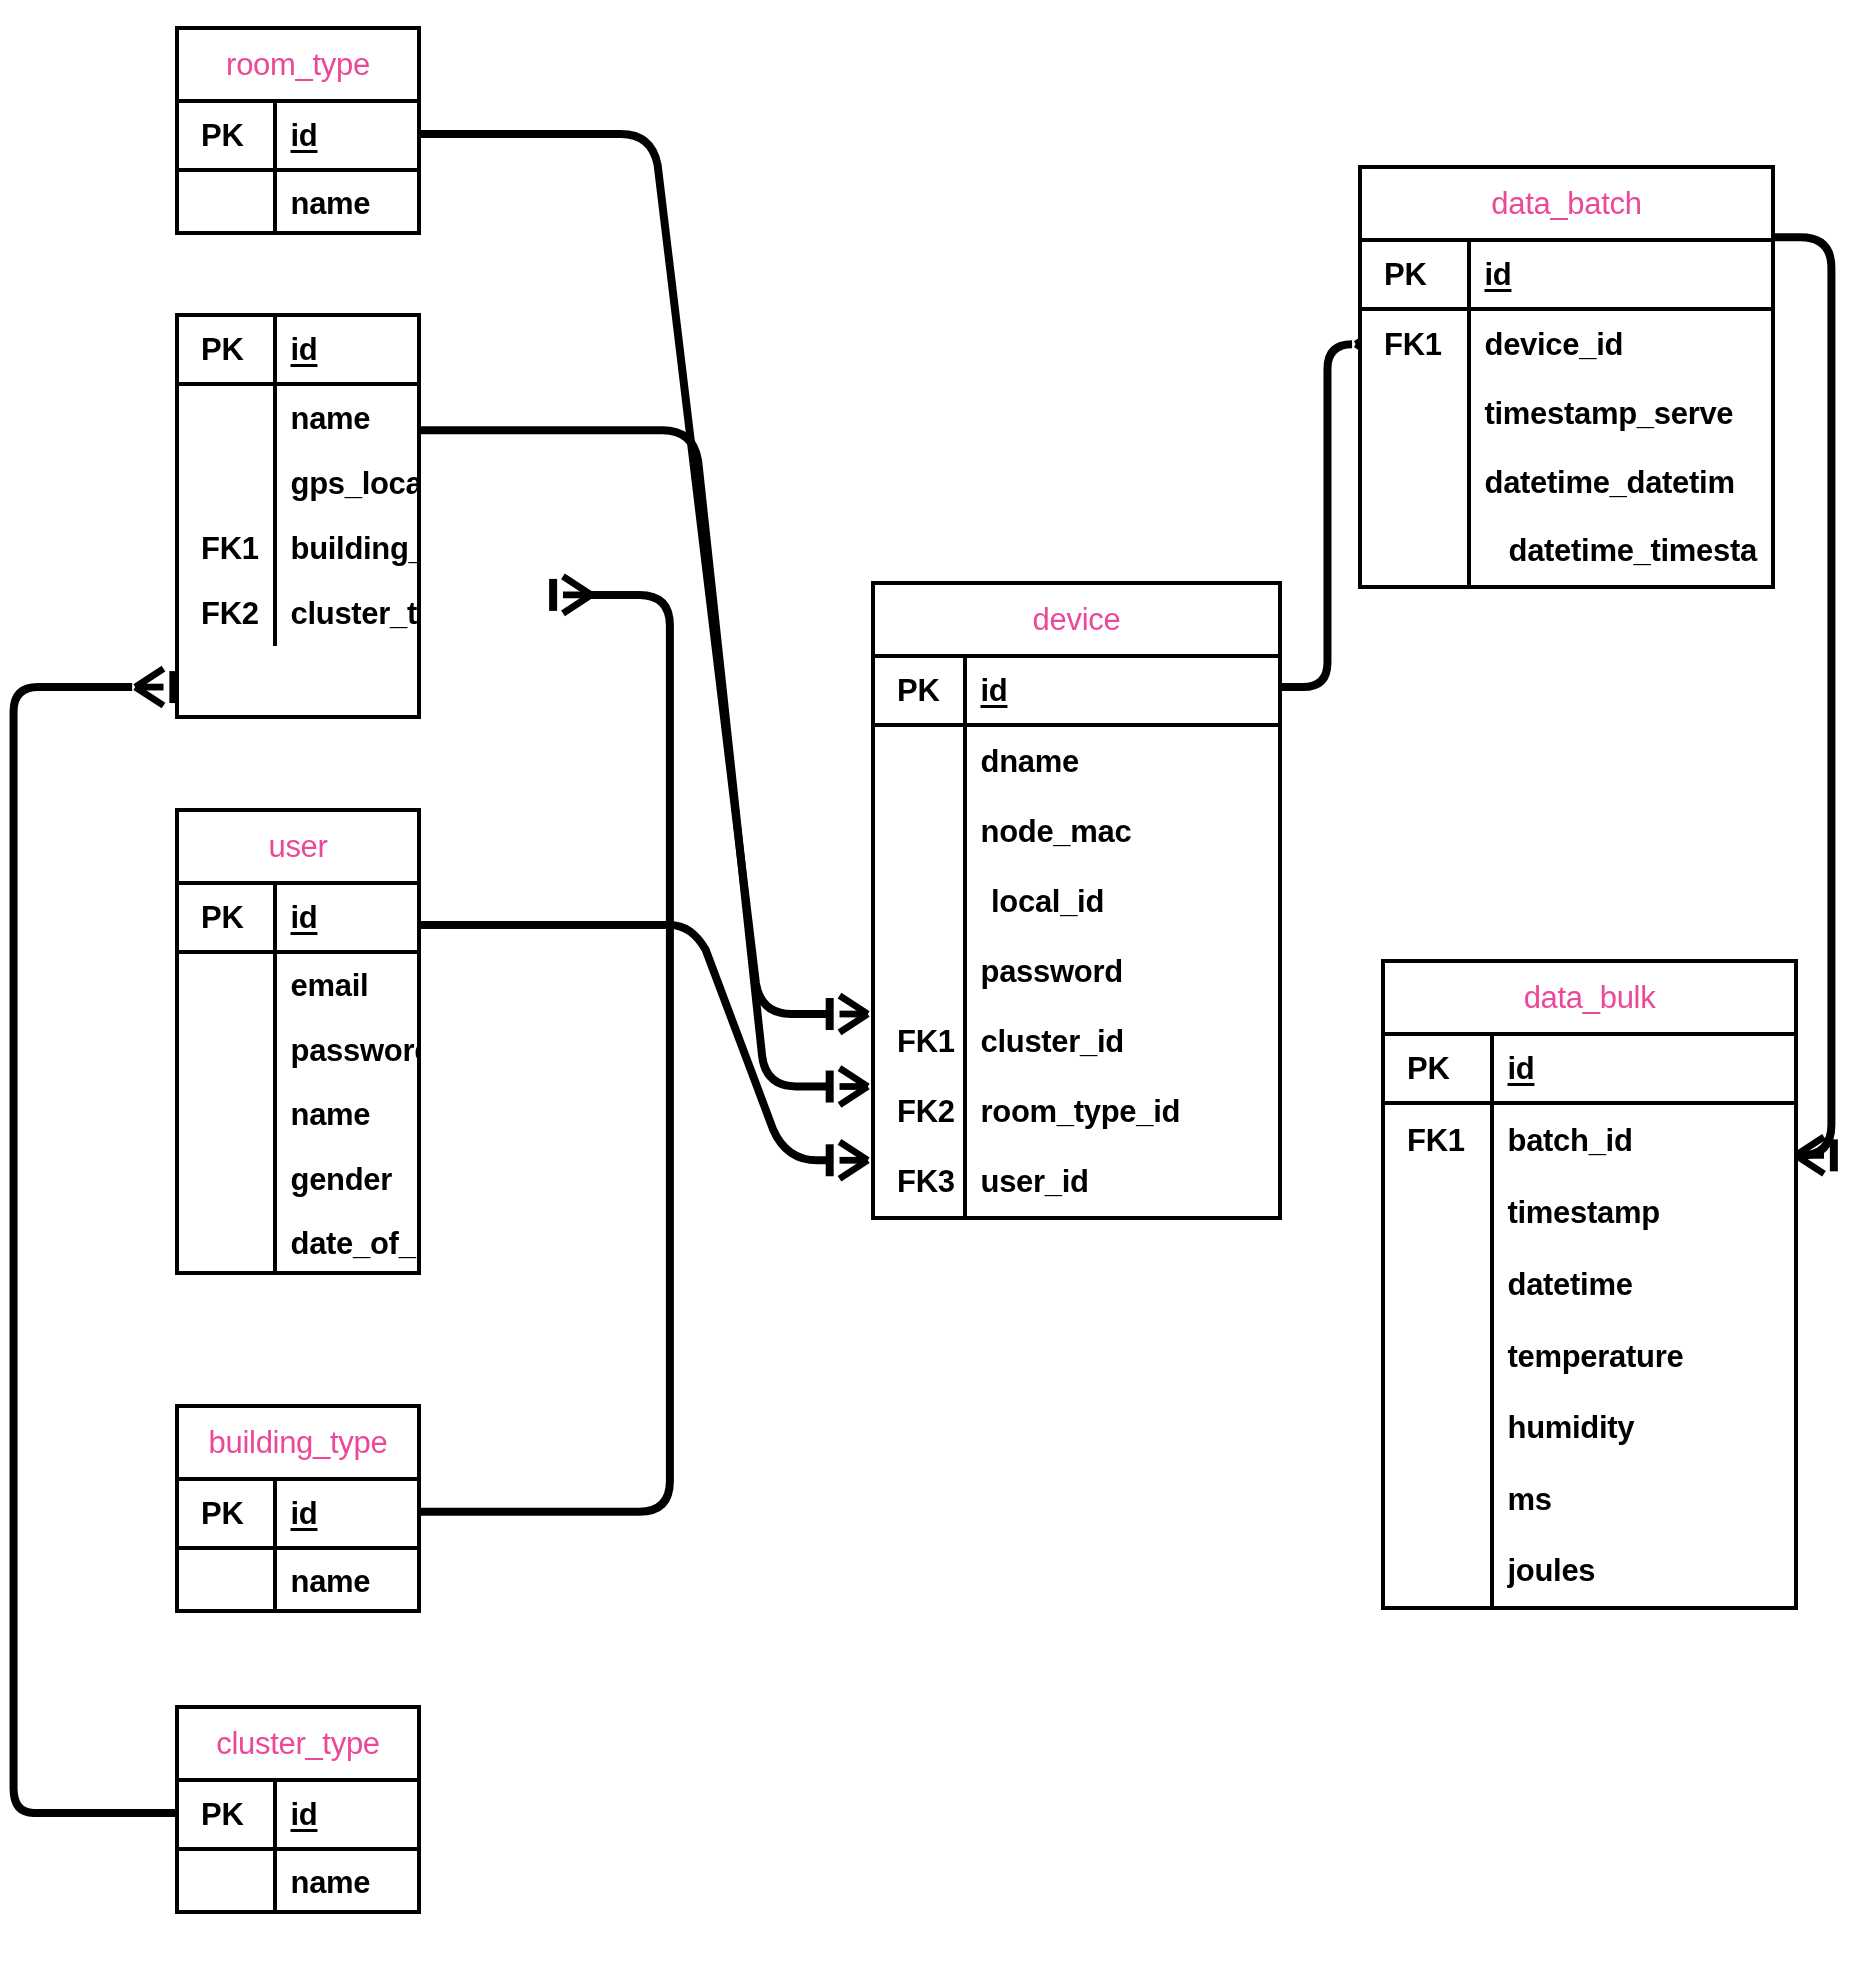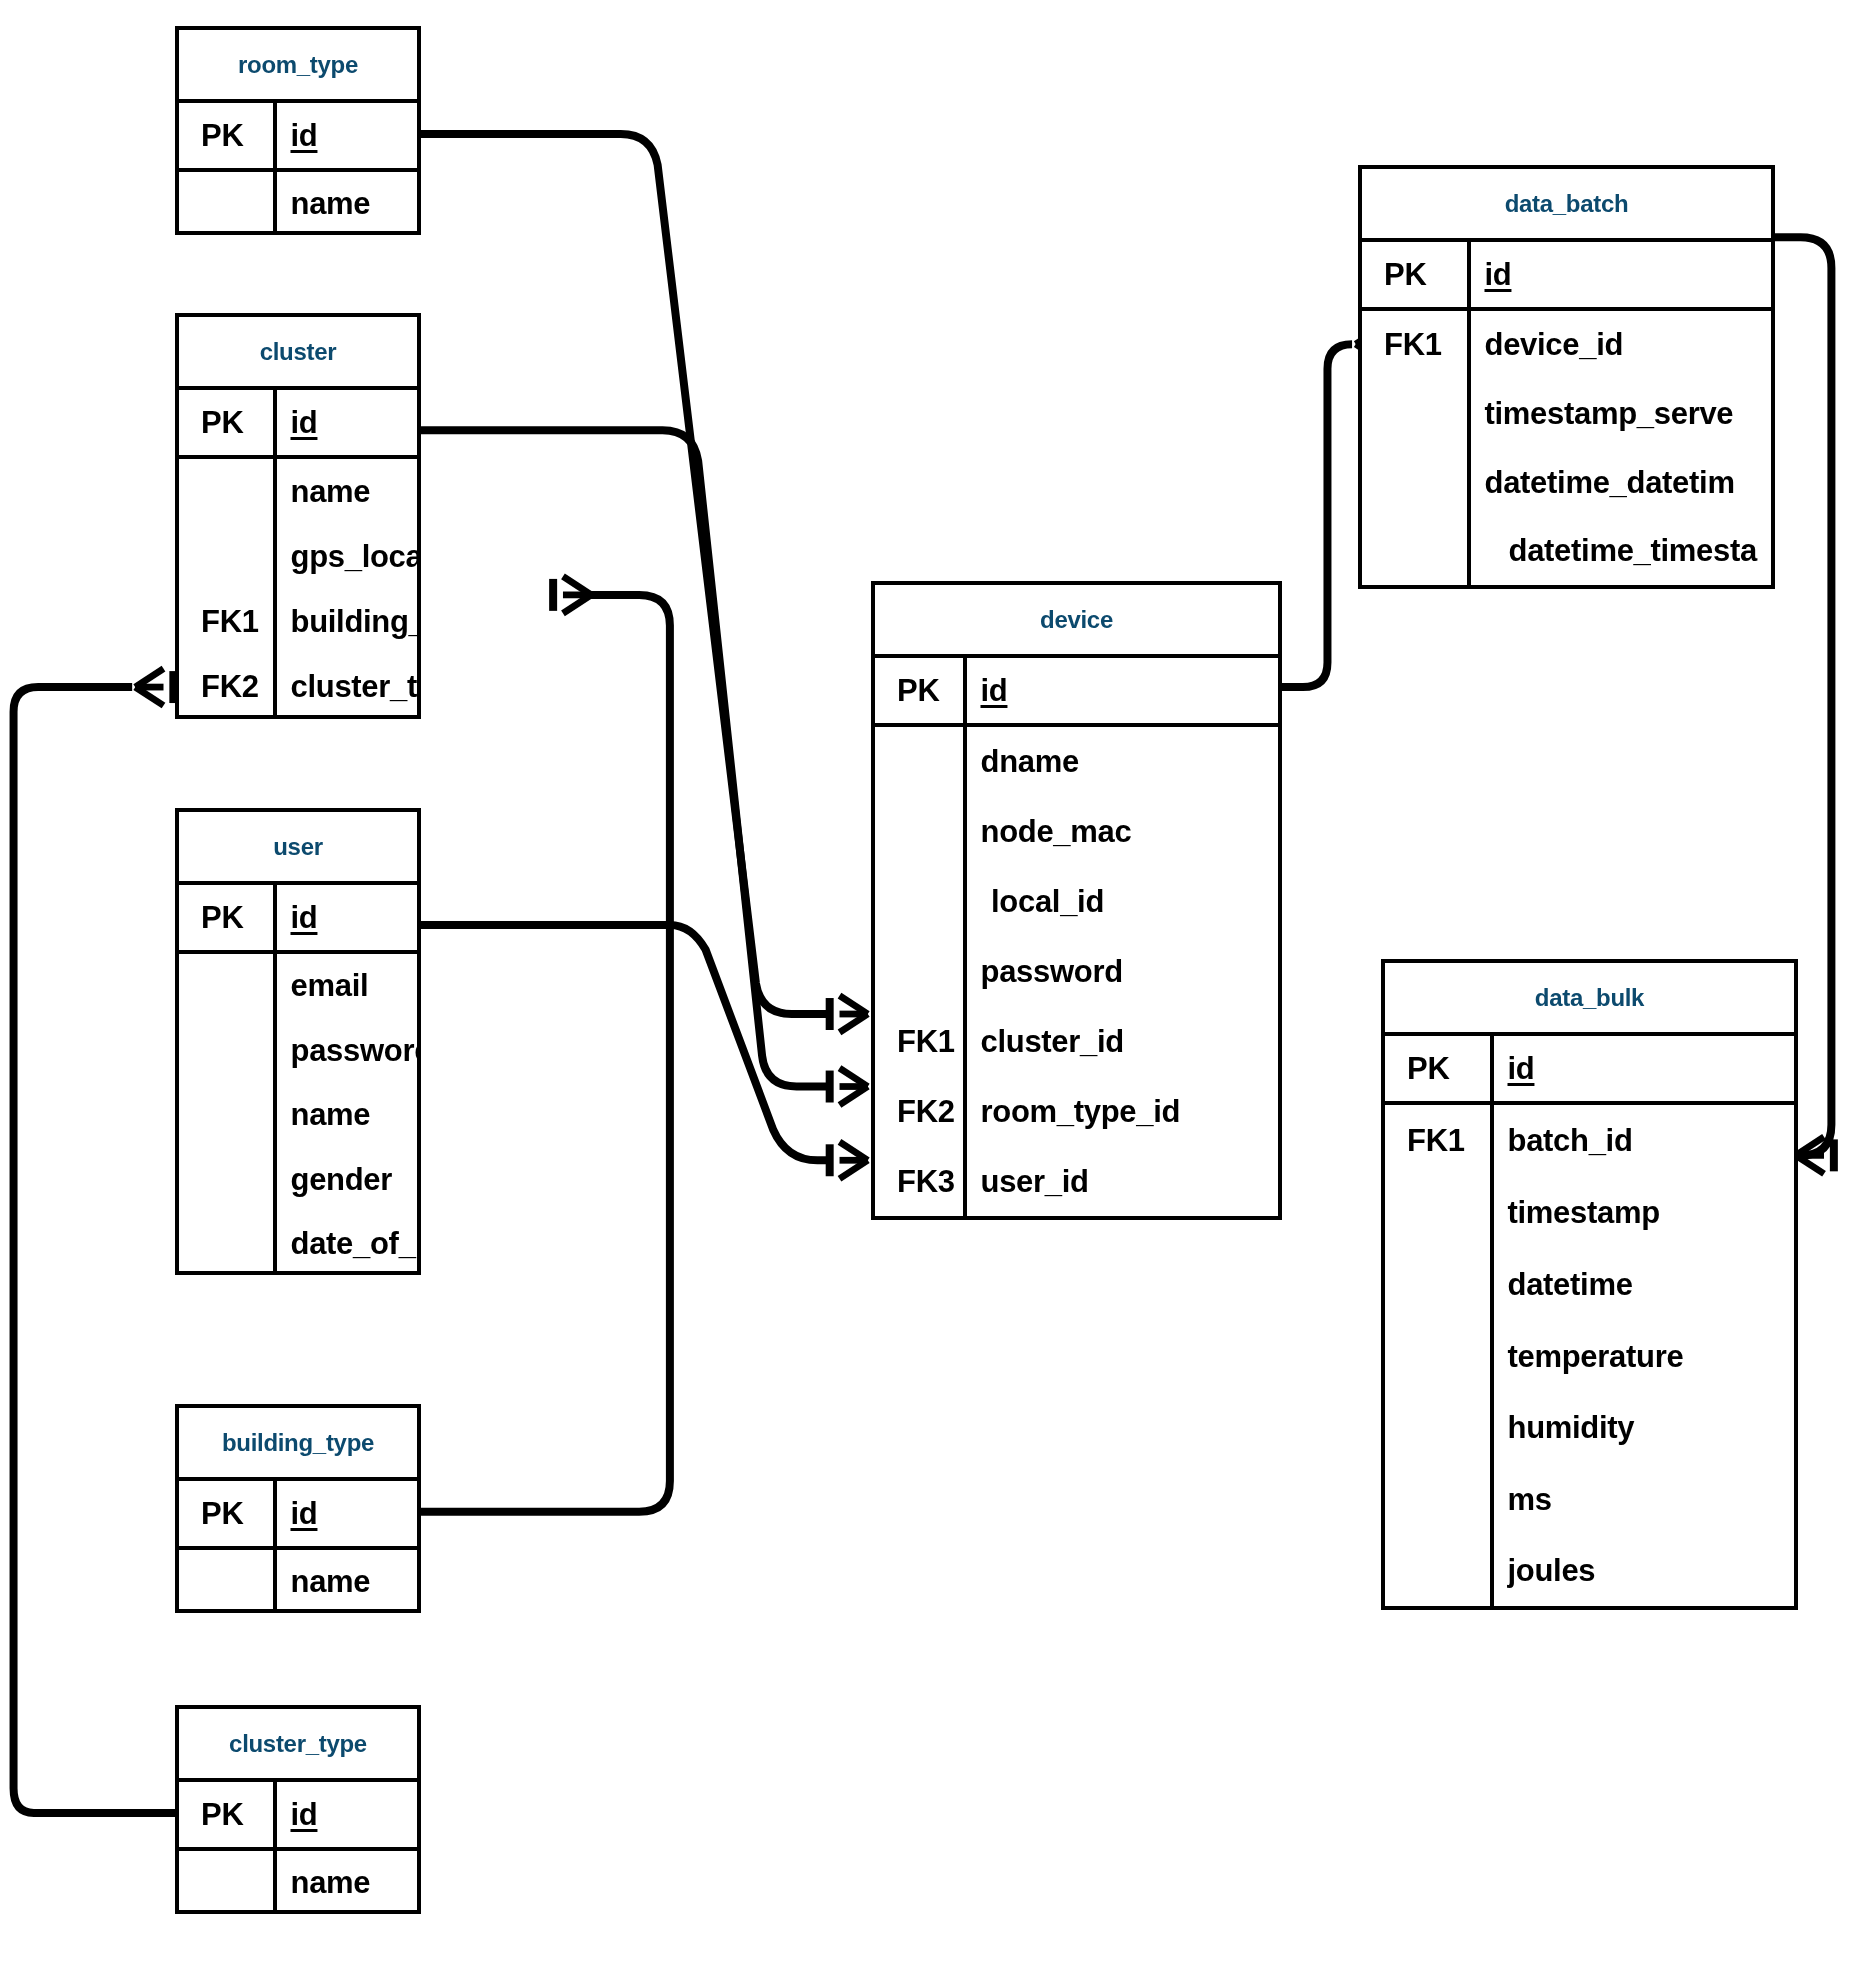--- a/index.html
+++ b/index.html
@@ -27,23 +27,23 @@
     position: absolute;
     box-sizing: border-box;
     border: 4.3px solid #000000;
     background: #ffffff;
     z-index: 5;
   }
   .ent-title {
     box-sizing: border-box;
     width: 100%;
     text-align: center;
-    font-size: 24px;
-    font-weight: bold;
-    color: #0c4a6e;
+    font-size: 31px;
+    font-weight: normal;
+    color: #ec4899;
     letter-spacing: -0.3px;
     display: flex;
     align-items: center;
     justify-content: center;
     border-bottom: 4.3px solid #000000;
     white-space: nowrap;
     overflow: hidden;
   }
   .ent-pk-band {
     display: flex;
@@ -162,21 +162,20 @@
       <div class="key-col" style="width:98px;">
         <div class="cell empty" style="height:63px;"></div>
       </div>
       <div class="attr-col">
         <div class="cell" style="height:63px;">name</div>
       </div>
     </div>
   </div>
 
   <div class="entity" style="left:175px; top:313px; width:246px; height:406px;">
-    <div class="ent-title" style="height:73px;">cluster</div>
     <div class="ent-pk-band" style="height:69px;">
       <div class="key-col" style="width:98px;">
         <div class="cell" style="height:65px;">PK</div>
       </div>
       <div class="attr-col">
         <div class="cell pk-name" style="height:65px;">id</div>
       </div>
     </div>
     <div class="ent-body" style="height:260px;">
       <div class="key-col" style="width:98px;">

